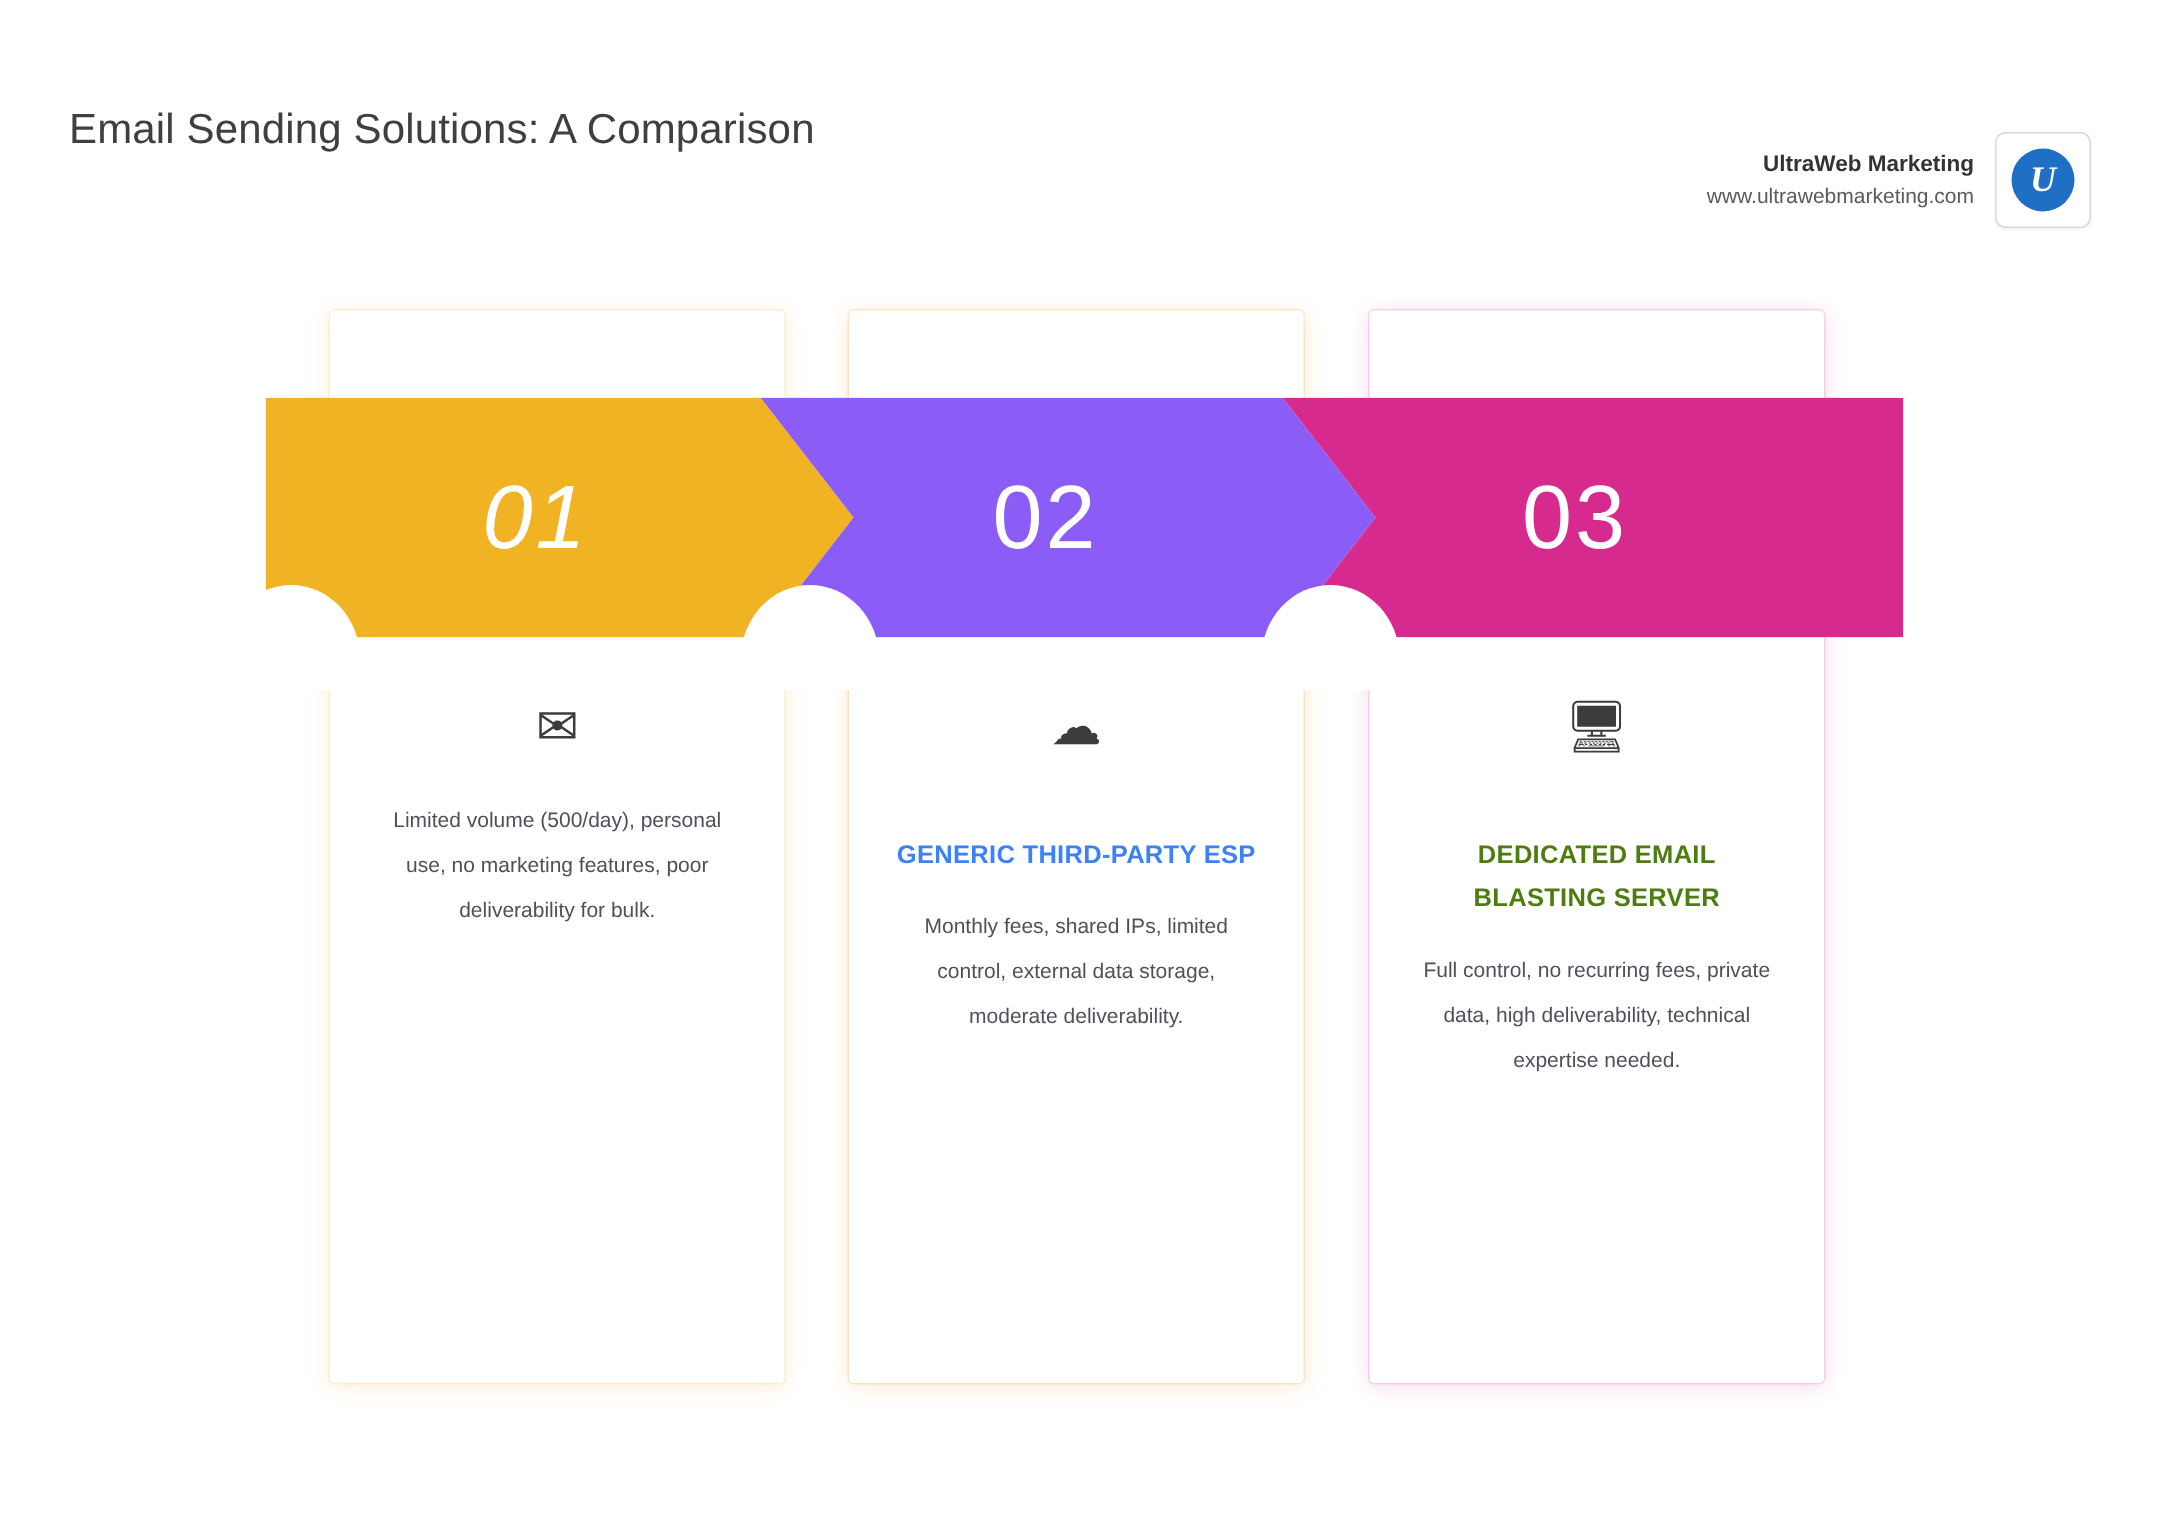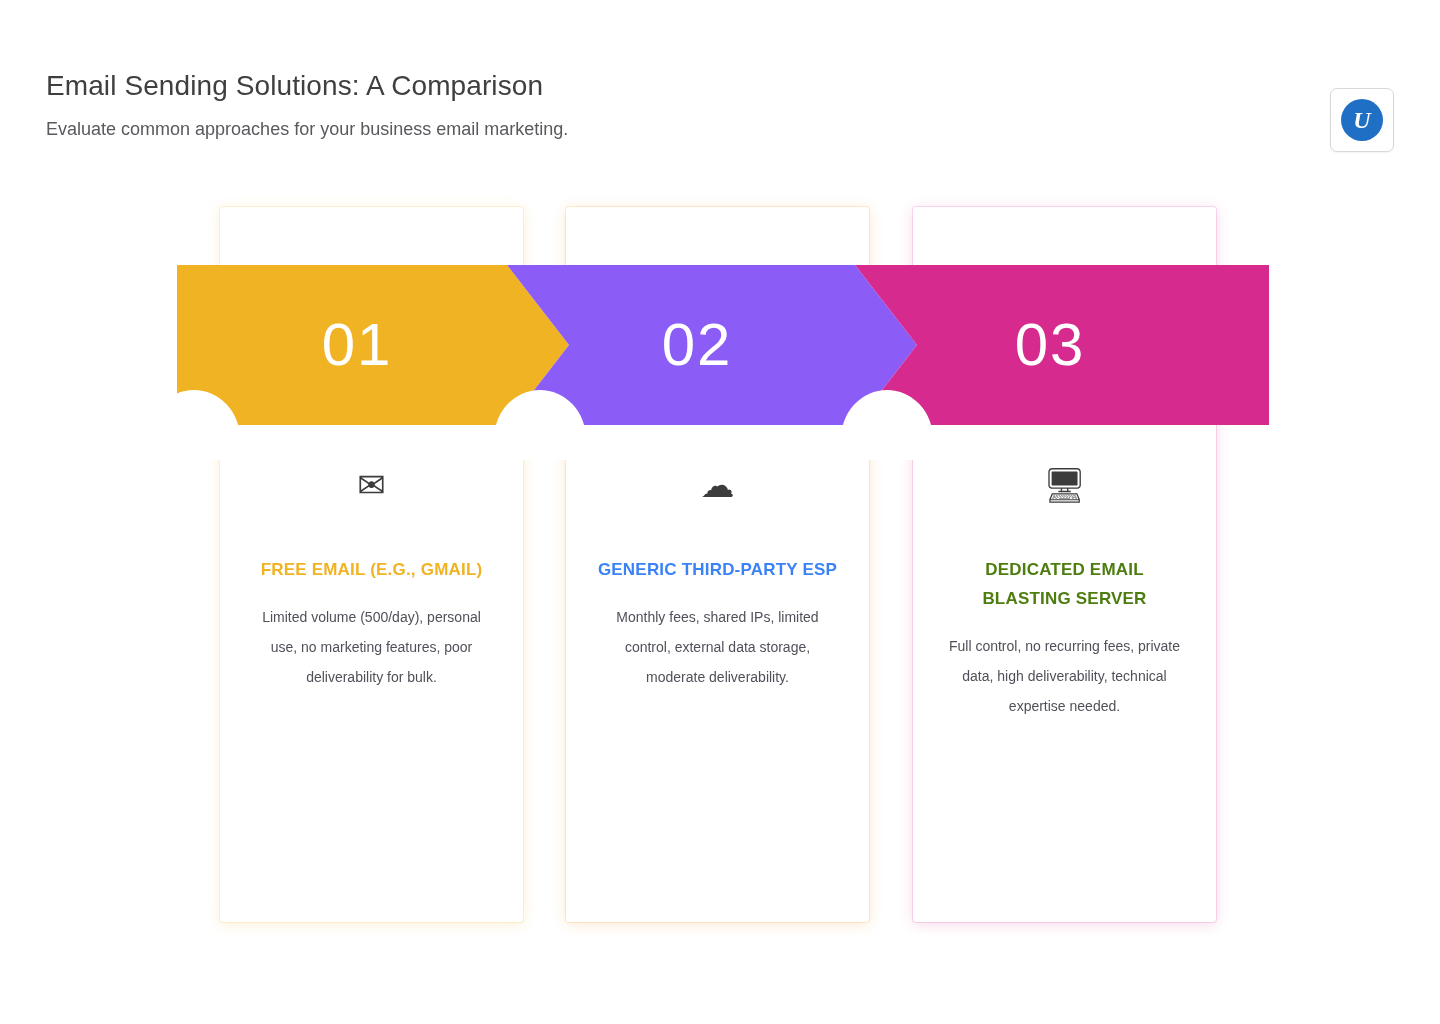--- a/index.html
+++ b/index.html
@@ -182,21 +182,21 @@
     width: 410px;
     background: #8b5cf6;
     clip-path: polygon(0 0, 348px 0, 410px 50%, 348px 100%, 0 100%, 62px 50%);
   }
   .chev3 {
     left: 678px;
     width: 414px;
     background: #d62a8e;
     clip-path: polygon(0 0, 414px 0, 414px 100%, 0 100%, 62px 50%);
   }
-  .chev1 .num { left: 0; margin-right: 32px; }
+  .chev1 .num { left: 0; margin-right: 32px; font-style: italic; }
   .chev2 .num { left: 0; margin-right: 30px; }
   .chev3 .num { left: 0; margin-right: 24px; }
 
   
   .notch {
     position: absolute;
     top: 390px;
     width: 92px;
     height: 70px;
     background: #ffffff;
@@ -204,37 +204,39 @@
   }
   .notch.n1 { left: 148px; }
   .notch.n2 { left: 494px; }
   .notch.n3 { left: 841px; }
 </style>
 </head>
 <body>
 
 <div class="header">
   <h1 class="title">Email Sending Solutions: A Comparison</h1>
-  <p class="subtitle">Evaluate common approaches for your business email marketing.</p>
 
   <div class="brand">
+    <div class="brand-text">
+      <div class="brand-name">UltraWeb Marketing</div>
+      <div class="brand-url">www.ultrawebmarketing.com</div>
+    </div>
     <div class="brand-logo">
       <div class="mark">
         <span>U</span>
       </div>
     </div>
   </div>
 </div>
 
 <div class="cards">
 
   <div class="card c1">
     <div class="card-inner">
       <div class="card-icon">✉</div>
-      <div class="card-title">FREE EMAIL (E.G., GMAIL)</div>
       <div class="card-desc">Limited volume (500/day), personal use, no marketing features, poor deliverability for bulk.</div>
     </div>
   </div>
 
   <div class="card c2">
     <div class="card-inner">
       <div class="card-icon">☁</div>
       <div class="card-title">GENERIC THIRD-PARTY ESP</div>
       <div class="card-desc">Monthly fees, shared IPs, limited control, external data storage, moderate deliverability.</div>
     </div>

